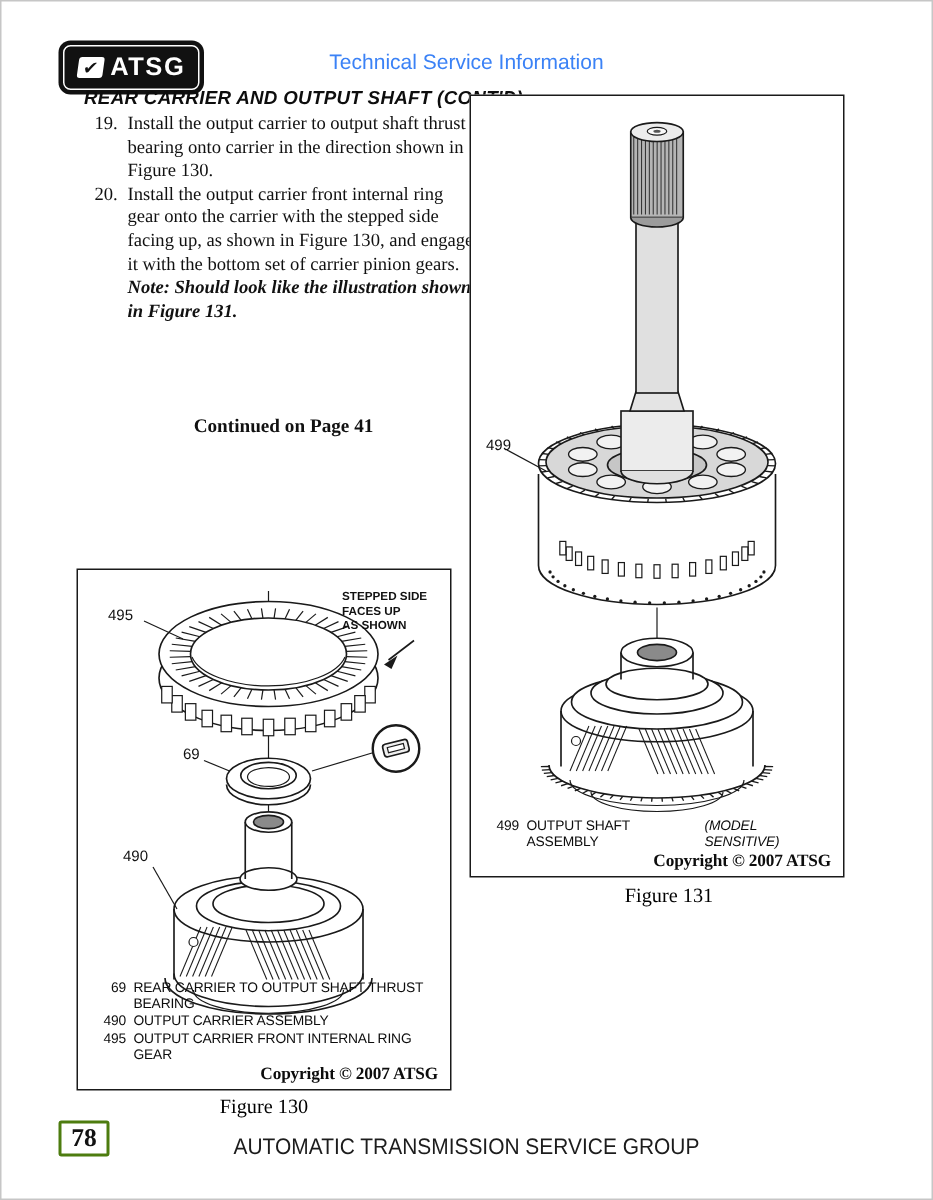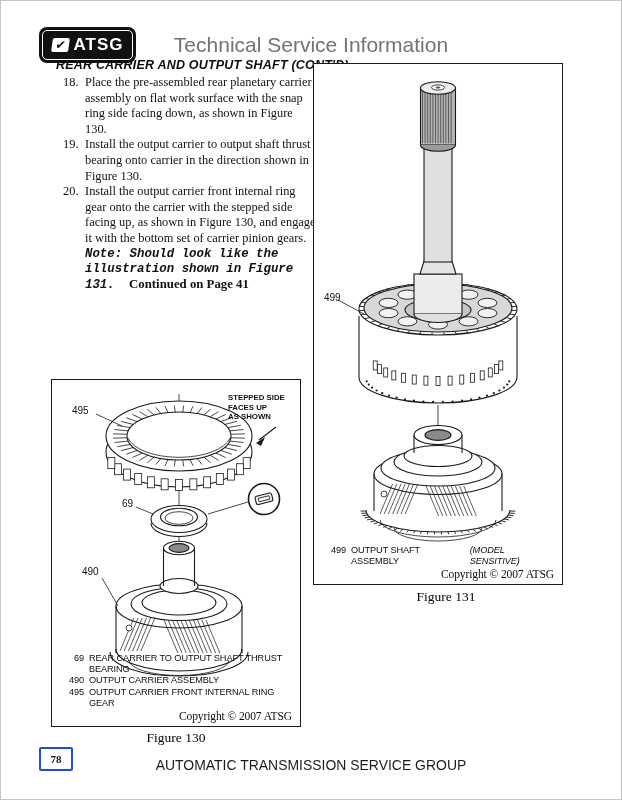--- a/index.html
+++ b/index.html
@@ -8,77 +8,73 @@
 
   
   .logo{position:absolute;left:38px;top:26px;width:97px;height:36px;background:#111;border-radius:8px;
         box-sizing:border-box;padding:3px;}
   .logo-inner{height:100%;box-sizing:border-box;border:1.5px solid #fff;border-radius:5px;
         display:flex;align-items:center;justify-content:center;gap:5px;}
   .logo-check{width:17px;height:14px;background:#fff;border-radius:2px;display:flex;align-items:center;
         justify-content:center;font:bold 12px/1 "DejaVu Sans",sans-serif;color:#111;transform:skewX(-8deg);}
   .logo-text{color:#fff;font-family:"Liberation Sans",sans-serif;font-weight:bold;font-size:17px;letter-spacing:1px;}
   .title{position:absolute;left:0;top:32px;width:100%;text-align:center;
-        font-family:"Liberation Sans",sans-serif;font-size:21px;color:#737373;}
+        font-family:"Liberation Sans",sans-serif;font-size:14px;color:#3b82f6;}
 
   
   .heading{position:absolute;left:55px;top:57px;width:300px;font-family:"Liberation Sans",sans-serif;
         font-weight:bold;font-style:italic;font-size:12.5px;letter-spacing:0.2px;color:#0d0d0d;}
   .steps{position:absolute;left:62px;top:74px;width:254px;font-size:12.4px;line-height:15.6px;}
   .step{display:flex;}
   .step .n{flex:0 0 22px;}
   .step .t{flex:1;}
-  .note{font-weight:bold;font-style:italic;margin-left:22px;font-family:Liberation Mono, monospace;}
+  .note{font-weight:bold;font-style:italic;margin-left:22px;}
   .continued{position:absolute;left:62px;top:276px;width:252px;text-align:center;font-weight:bold;font-size:12.8px;}
 
   
   .figbox{position:absolute;border:1.6px solid #1a1a1a;background:#fff;box-sizing:border-box;}
   #fig130{left:50px;top:378px;width:250px;height:348px;}
   #fig131{left:312px;top:62px;width:250px;height:522px;}
   .figbox svg{position:absolute;left:0;top:0;}
   .callout{position:absolute;font-family:"Liberation Sans",sans-serif;font-size:10px;color:#111;}
   .ann{position:absolute;left:176px;top:13px;width:82px;
        font-family:"Liberation Sans",sans-serif;font-size:7.8px;line-height:9.6px;font-weight:bold;color:#111;}
   .legend{position:absolute;left:10px;right:8px;bottom:4px;font-family:"Liberation Sans",sans-serif;
        font-size:9.2px;line-height:11.4px;letter-spacing:-0.1px;color:#0d0d0d;}
   .lrow{display:flex;}
   .lrow .ln{flex:0 0 22px;text-align:right;padding-right:5px;}
   .lnote{font-style:italic;margin-left:4px;}
-  .copy{text-align:right;font-family:"Liberation Serif",serif;font-weight:normal;font-size:11.5px;margin-top:1px;}
+  .copy{text-align:right;font-family:"Liberation Serif",serif;font-weight:bold;font-size:11.5px;margin-top:1px;}
   .caption{position:absolute;text-align:center;font-size:13.5px;color:#000000;}
   #cap130{left:50px;top:729px;width:250px;}
   #cap131{left:320px;top:588px;width:250px;}
 
   
-  .pagenum{position:absolute;left:38px;top:746px;width:34px;height:24px;border:2px solid #1d4ed8;border-radius:2px;
-       box-sizing:border-box;display:flex;align-items:center;justify-content:center;font-weight:bold;font-size:11px;}
+  .pagenum{position:absolute;left:38px;top:746px;width:34px;height:24px;border:2px solid #4d7c0f;border-radius:2px;
+       box-sizing:border-box;display:flex;align-items:center;justify-content:center;font-weight:bold;font-size:17px;}
   .org{position:absolute;left:0;top:755px;width:100%;text-align:center;font-family:"Liberation Sans",sans-serif;
        font-size:15px;color:#1c1c1c;transform:scaleX(.93);}
   .s{stroke:#1a1a1a;stroke-width:1.1;}
   .thin{stroke:#1a1a1a;stroke-width:0.8;}
 </style>
 </head>
 <body>
 
 <div class="page">
 
   <div class="logo">
     <div class="logo-inner">
       <span class="logo-check">✔</span>
       <span class="logo-text">ATSG</span>
     </div>
   </div>
   <div class="title">Technical Service Information</div>
 
   <div class="heading">REAR CARRIER AND OUTPUT SHAFT (CONT'D)</div>
   <div class="steps">
-    <div class="step">
-      <span class="n">18.</span>
-      <span class="t">Place the pre-assembled rear planetary carrier assembly on flat work surface with the snap ring side facing down, as shown in Figure 130.</span>
-    </div>
     <div class="step">
       <span class="n">19.</span>
       <span class="t">Install the output carrier to output shaft thrust bearing onto carrier in the direction shown in Figure 130.</span>
     </div>
     <div class="step">
       <span class="n">20.</span>
       <span class="t">Install the output carrier front internal ring gear onto the carrier with the stepped side facing up, as shown in Figure 130, and engage it with the bottom set of carrier pinion gears.</span>
     </div>
     <div class="note">Note: Should look like the illustration shown in Figure 131.</div>
   </div>

